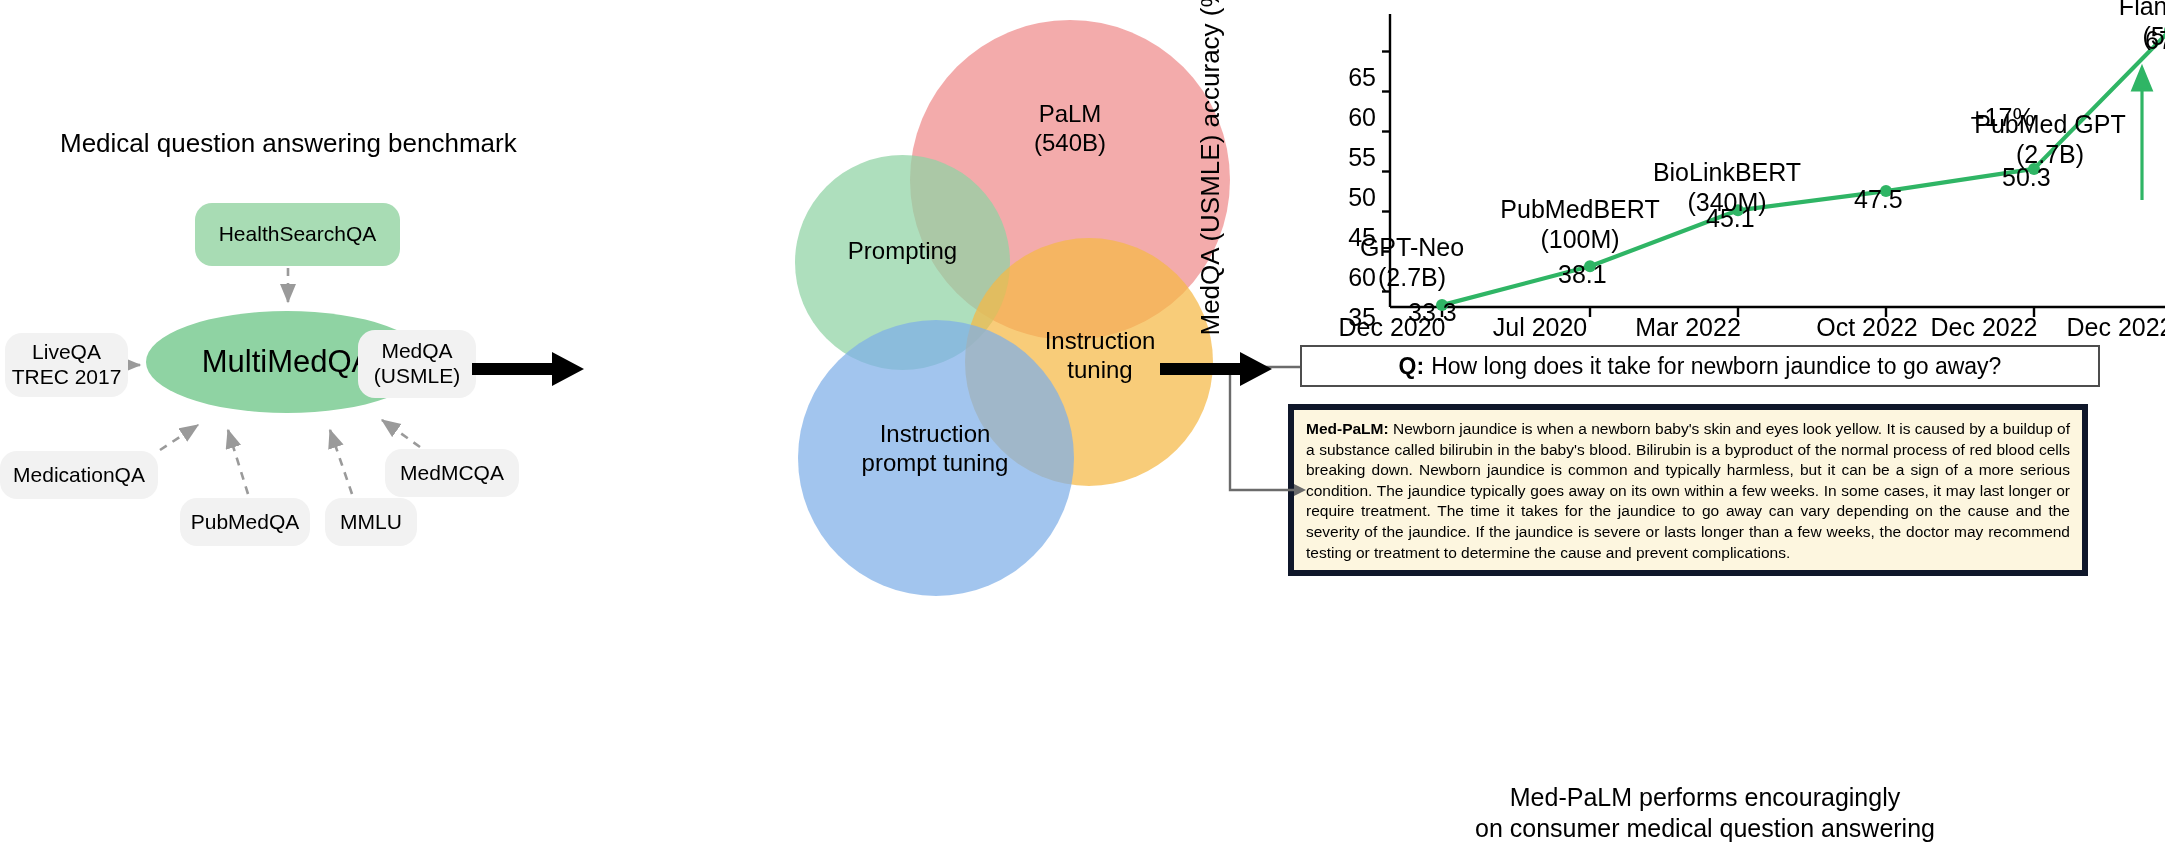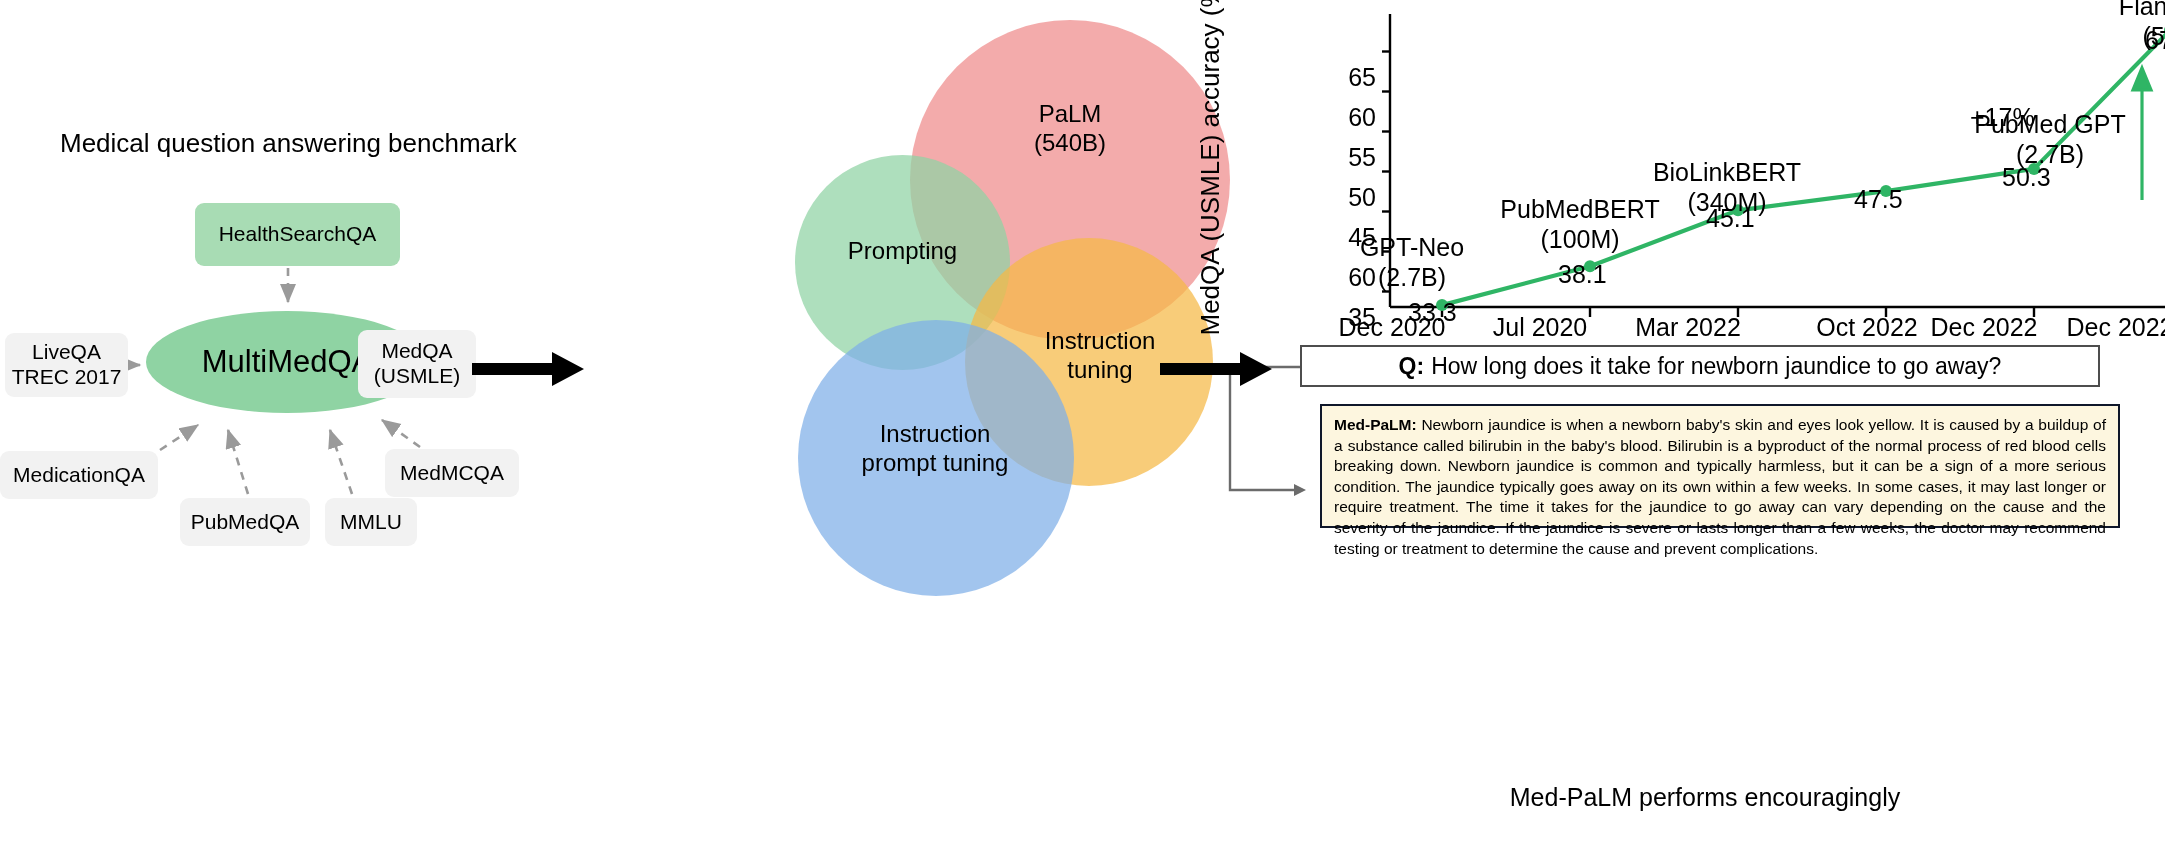--- a/index.html
+++ b/index.html
@@ -15,21 +15,21 @@
   .stage { position:absolute; inset:0; }
   .abs { position:absolute; }
 
   
   #panel-benchmark { left:0; top:0; width:500px; height:620px; }
   #benchmark-title {
     left:60px; top:128px; width:390px; text-align:center;
     font-size:26px; white-space:nowrap;
   }
   .node-box {
-    background:#f2f2f2; border-radius:9px;
+    background:#f2f2f2; border-radius:17px;
     display:flex; align-items:center; justify-content:center;
     text-align:center; font-size:21px; line-height:1.18;
     padding:8px 0;
   }
   .node-box.green { background:#a8dcb4; }
   .node-ellipse {
     background:#8fd3a3; border-radius:50%;
     display:flex; align-items:center; justify-content:center;
     font-size:31px; text-align:center;
   }
@@ -73,22 +73,22 @@
   .pt-name  { font-size:25px; text-align:center; line-height:1.18; white-space:nowrap; }
   #delta-label { font-size:25px; white-space:nowrap; }
   #qa-question {
     left:1300px; top:345px; width:800px; height:42px;
     border:2px solid #4d4d4d; background:#ffffff;
     display:flex; align-items:center; justify-content:center;
     font-size:23px;
   }
   #qa-question b { margin-right:7px; }
   #qa-answer {
-    left:1320px; top:404px; width:800px; height:124px;
-    border:2px solid #0f172a; background:#fdf6df;
+    left:1288px; top:404px; width:800px; height:172px;
+    border:6px solid #0f172a; background:#fdf6df;
     padding:9px 12px 6px 12px;
     font-size:15.5px; line-height:1.33; text-align:justify;
   }
   #qa-answer b { color:#000; }
   #qa-caption {
     left:1360px; top:782px; width:690px; text-align:center;
     font-size:25px; line-height:1.25;
   }
 </style>
 </head>
@@ -240,15 +240,16 @@
     <span>Newborn jaundice is when a newborn baby's skin and eyes look yellow. It is caused by a buildup of a substance called bilirubin in the baby's blood. Bilirubin is a byproduct of the normal process of red blood cells breaking down. Newborn jaundice is common and typically harmless, but it can be a sign of a more serious condition. The jaundice typically goes away on its own within a few weeks. In some cases, it may last longer or require treatment. The time it takes for the jaundice to go away can vary depending on the cause and the severity of the jaundice. If the jaundice is severe or lasts longer than a few weeks, the doctor may recommend testing or treatment to determine the cause and prevent complications.</span>
   </div>
 
   <svg class="abs" width="180" height="250" style="left:1190px; top:355px">
     <path d="M110,12 L40,12 L40,135 L104,135" fill="none" stroke="#6b6b6b" stroke-width="2.4"></path>
     <path d="M104,129 L116,135 L104,141 Z" fill="#6b6b6b"></path>
   </svg>
 
   <div class="abs" id="qa-caption">
     <div>Med-PaLM performs encouragingly</div>
+    <div>on consumer medical question answering</div>
   </div>
 
 </div>
 
 </body></html>

